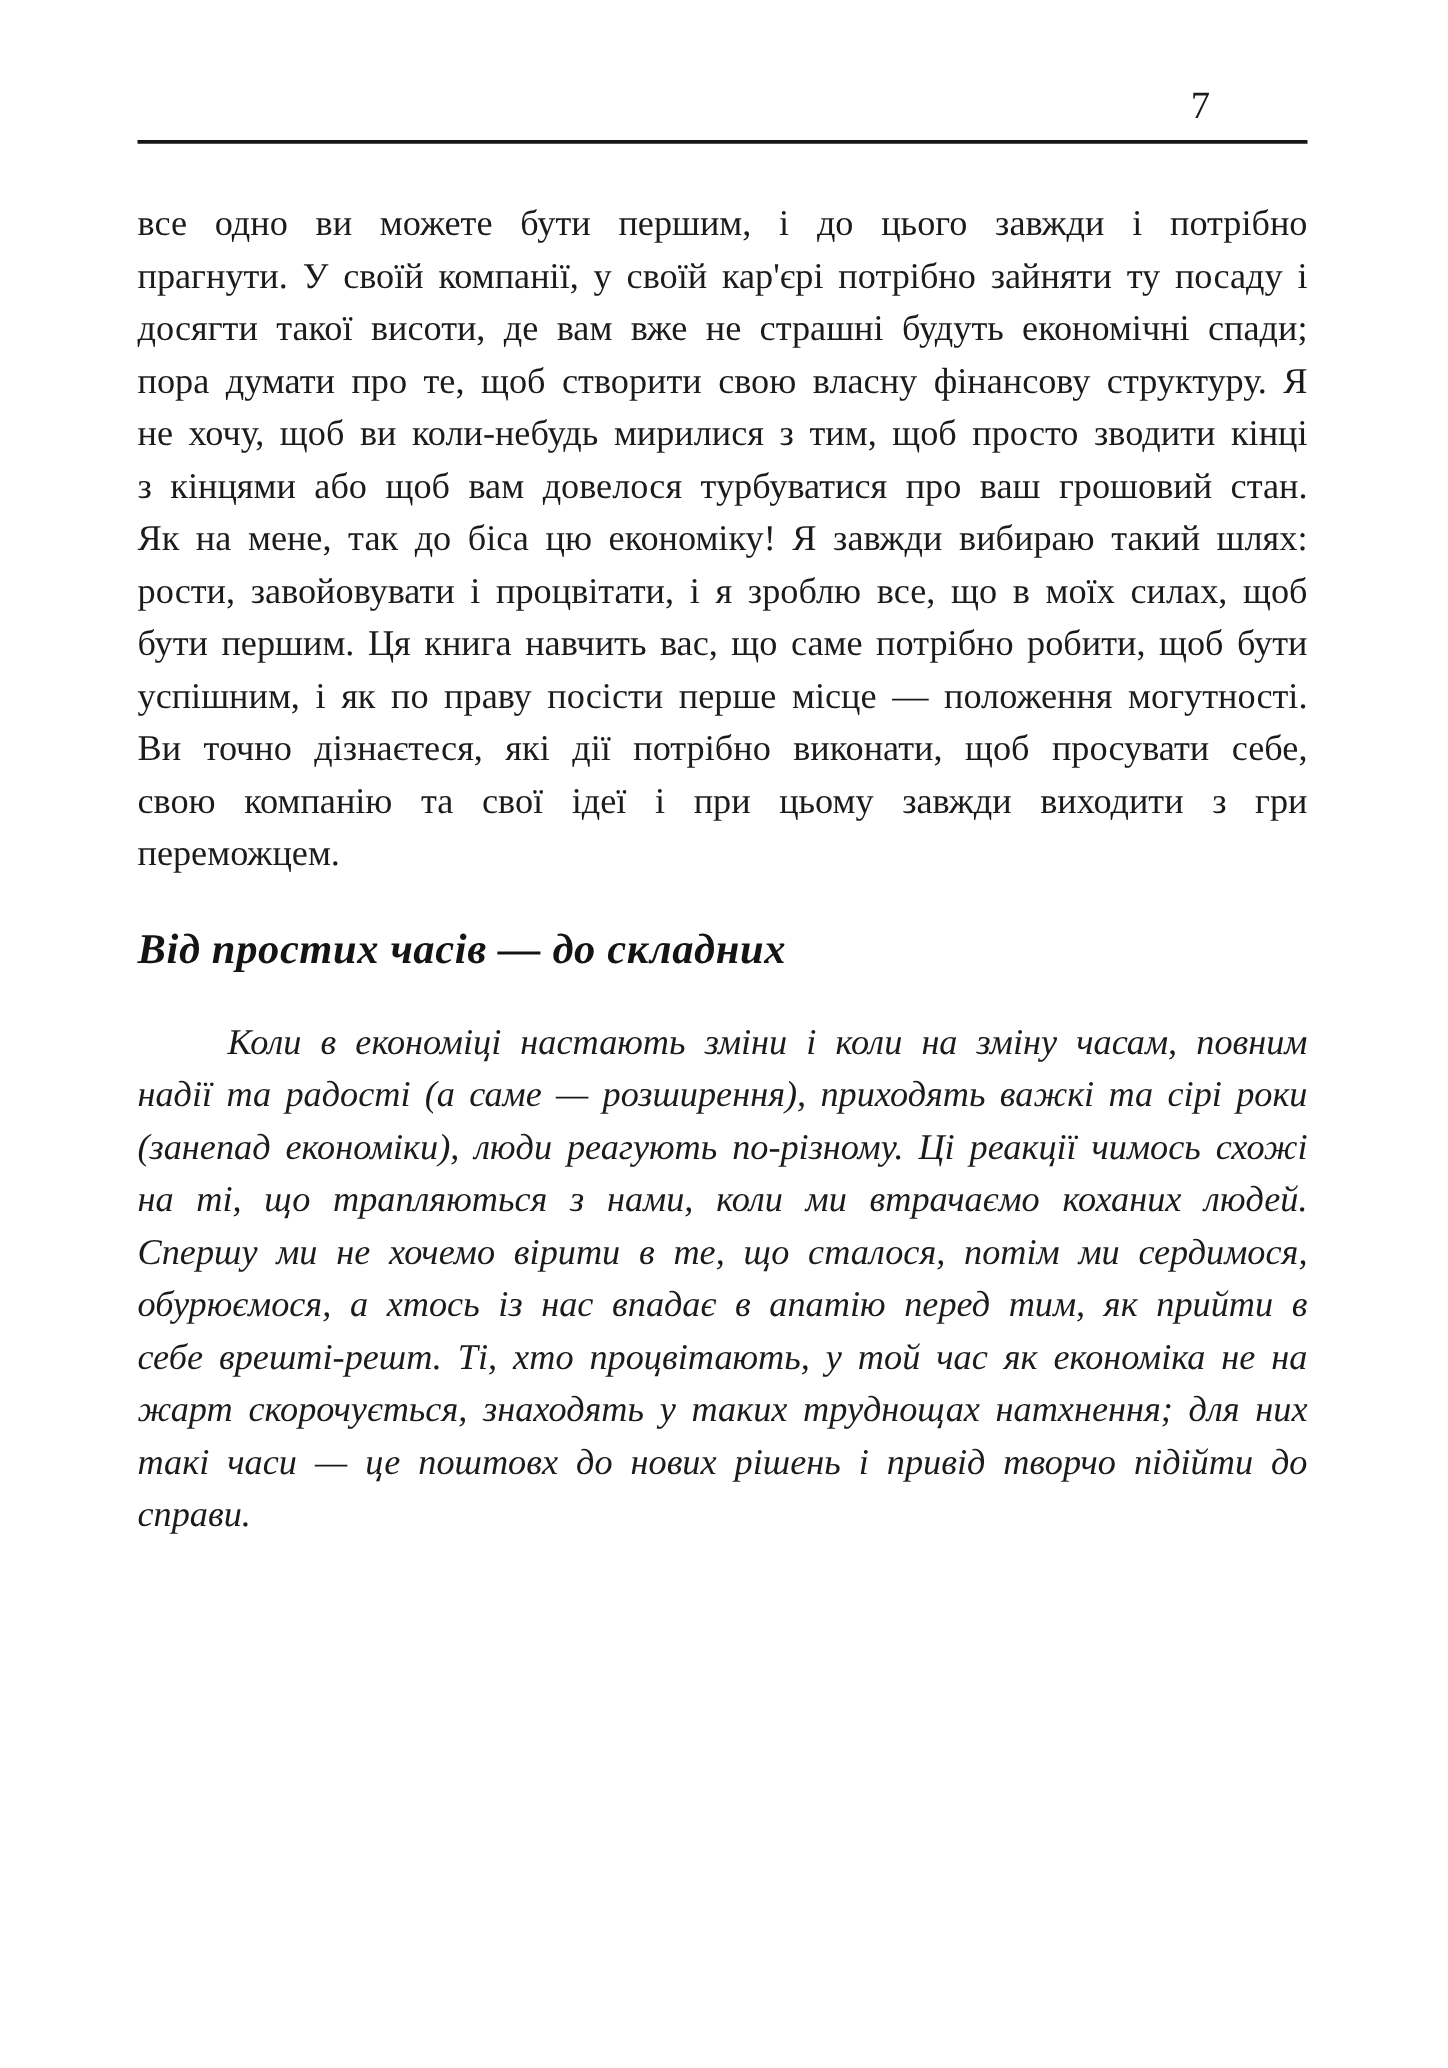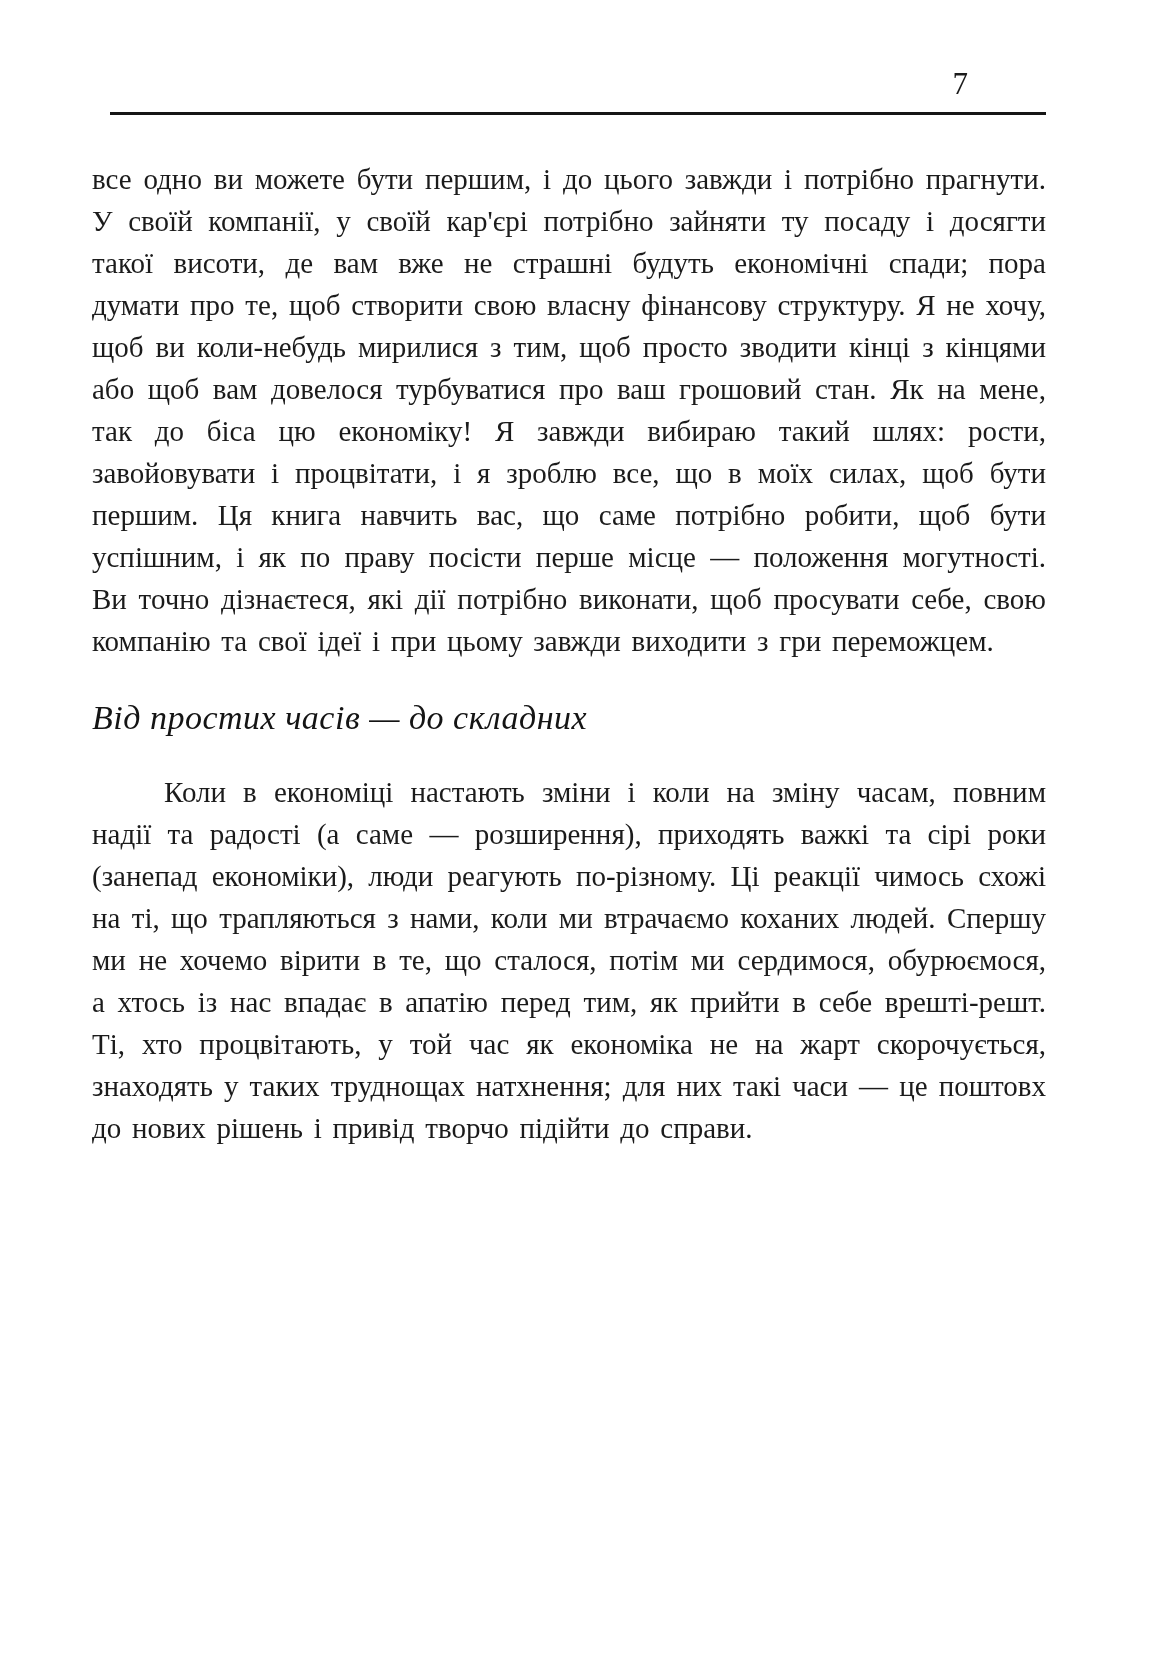--- a/index.html
+++ b/index.html
@@ -37,42 +37,43 @@
     color: #1b1b1b;
   }
   .header-rule {
     margin-top: 13px;
     height: 3px;
     background: #161616;
   }
   .page-body {
     position: absolute;
     top: 158px;
-    left: 92px;
+    left: 110px;
     right: 112px;
   }
   .para {
     margin: 0;
     font-size: 29px;
     line-height: 42px;
     text-align: justify;
     word-spacing: 0.12em;
     color: #1b1b1b;
   }
   .para.indent {
     text-indent: 72px;
+    font-style: italic;
   }
   .para.justify-last {
     text-align-last: justify;
   }
   .section-heading {
     margin: 36px 0 32px 0;
     font-size: 34px;
     line-height: 1.2;
-    font-weight: normal;
+    font-weight: bold;
     font-style: italic;
     letter-spacing: 0.5px;
     color: #141414;
   }
 </style>
 </head>
 <body>
 
 <div class="page">
 

